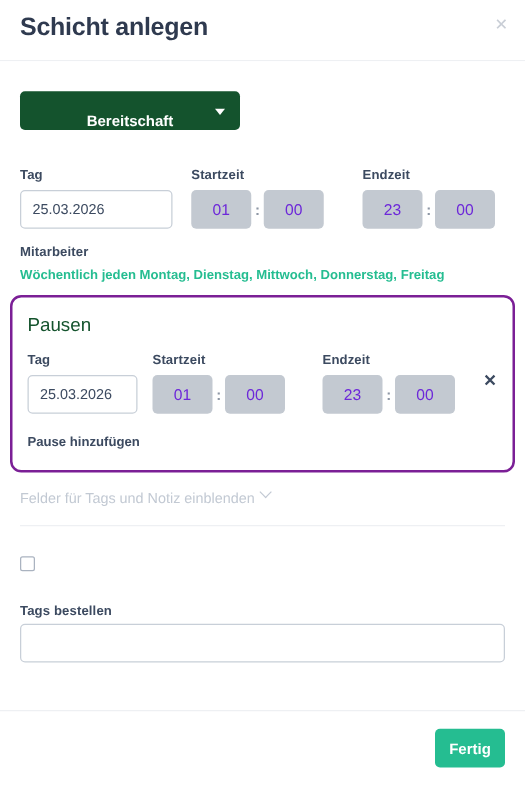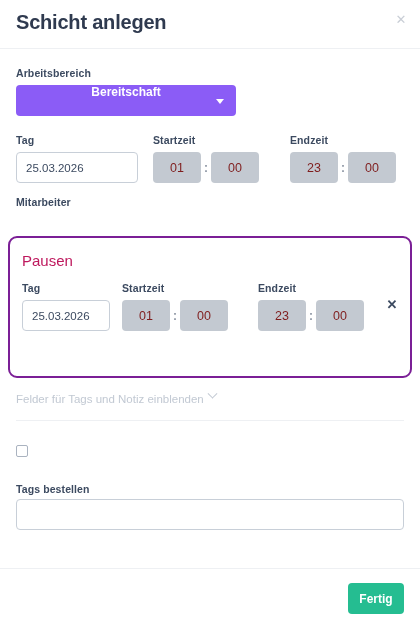--- a/index.html
+++ b/index.html
@@ -44,23 +44,23 @@
 
   .fld-label {
     font-size: 10.5px; font-weight: bold; color: #3c4a60;
     letter-spacing: 0.1px;
   }
 
   .row { position: absolute; }
 
   
   .green-select {
-    width: 220px; height: 31px;
-    background: #8b5cf6; border-radius: 4px;
-    display: flex; align-items: flex-start; justify-content: center;
+    width: 176px; height: 31px;
+    background: #14532d; border-radius: 4px;
+    display: flex; align-items: flex-end; justify-content: center;
     position: relative; cursor: pointer;
   }
   .green-select .txt {
     color: #ffffff; font-size: 12px; font-weight: bold;
   }
   .green-select .caret {
     position: absolute; right: 12px; top: 50%;
     margin-top: -2px;
     width: 0; height: 0;
     border-left: 4.5px solid transparent;
@@ -78,21 +78,21 @@
     font-size: 11.5px; color: #3c4a60;
     cursor: text;
   }
 
   .time-group { display: flex; align-items: center; }
   .time-box {
     background: #c3c9d1;
     border-radius: 4px;
     width: 48px; height: 31px;
     display: flex; align-items: center; justify-content: center;
-    color: #7f1d1d; font-size: 12.5px;
+    color: #6d28d9; font-size: 12.5px;
     cursor: pointer;
   }
   .time-colon {
     width: 10px; text-align: center;
     color: #8e97a5; font-size: 12px; font-weight: bold;
   }
 
   .repeat-text {
     color: #25bd91; font-size: 10.5px; font-weight: bold;
   }
@@ -101,21 +101,21 @@
   .pausen-panel {
     position: absolute;
     left: 8px; top: 236px;
     width: 404px; height: 142px;
     border: 2px solid #7b1f96;
     border-radius: 9px;
     background: #ffffff;
   }
   .pausen-title {
     position: absolute; left: 12px; top: 14px;
-    font-size: 15px; color: #be185d; font-weight: normal;
+    font-size: 15px; color: #14532d; font-weight: normal;
   }
   .pausen-x {
     position: absolute; right: 10px; top: 58px;
     width: 16px; height: 16px;
     display: flex; align-items: center; justify-content: center;
     color: #3c4a60; font-size: 13px; font-weight: bold;
     cursor: pointer; user-select: none;
   }
   .pause-add {
     position: absolute; left: 12px; top: 110px;
@@ -177,21 +177,20 @@
 <div class="modal">
 
   <div class="header">
     <div class="modal-title">Schicht anlegen</div>
     <div class="close-x">✕</div>
   </div>
 
   <div class="body">
 
     <div class="row" style="left:16px; top:18px;">
-      <div class="fld-label">Arbeitsbereich</div>
       <div class="green-select" style="margin-top:6px;">
         <span class="txt">Bereitschaft</span>
         <span class="caret"></span>
       </div>
     </div>
 
 
     <div class="row" style="left:16px; top:85px;">
       <div class="fld-label">Tag</div>
       <div class="text-input" style="margin-top:6px; width:122px;">25.03.2026</div>
@@ -210,20 +209,21 @@
       <div class="fld-label">Endzeit</div>
       <div class="time-group" style="margin-top:6px;">
         <div class="time-box">23</div>
         <div class="time-colon">:</div>
         <div class="time-box">00</div>
       </div>
     </div>
 
     <div class="row" style="left:16px; top:147px;">
       <div class="fld-label">Mitarbeiter</div>
+      <div class="repeat-text" style="margin-top:6px;">Wöchentlich jeden Montag, Dienstag, Mittwoch, Donnerstag, Freitag</div>
     </div>
 
   </div>
 
   <div class="pausen-panel">
     <div class="pausen-title">Pausen</div>
     <div class="pausen-x">✕</div>
 
     <div style="position:absolute; left:12px; top:44px;">
       <div class="fld-label">Tag</div>
@@ -241,20 +241,21 @@
 
     <div style="position:absolute; left:248px; top:44px;">
       <div class="fld-label">Endzeit</div>
       <div class="time-group" style="margin-top:6px;">
         <div class="time-box">23</div>
         <div class="time-colon">:</div>
         <div class="time-box">00</div>
       </div>
     </div>
 
+    <div class="pause-add">Pause hinzufügen</div>
   </div>
 
   <div class="collapse-toggle">
     <span>Felder für Tags und Notiz einblenden</span>
     <span class="chev"></span>
   </div>
 
   <div class="divider" style="top:420px;"></div>
 
   <div style="position:absolute; left:16px; top:438px;">

